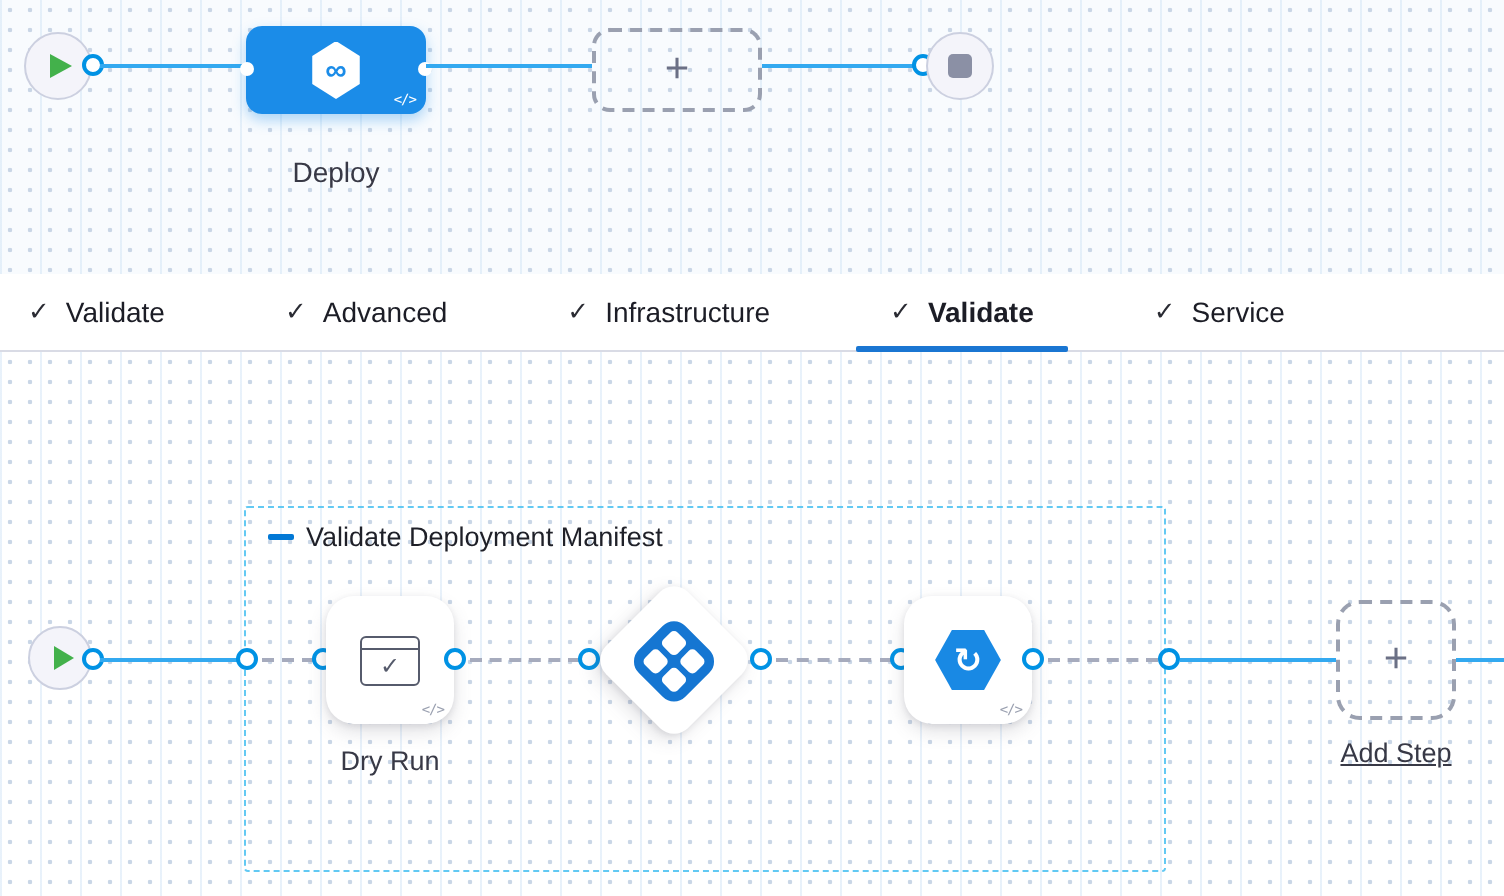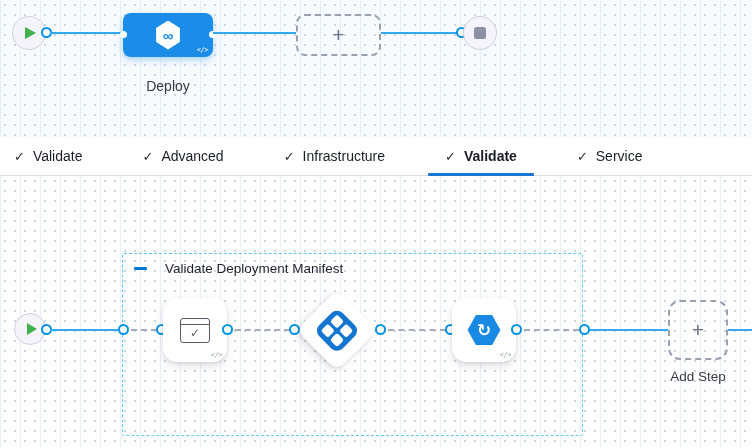--- a/index.html
+++ b/index.html
@@ -83,21 +83,21 @@
     content: ""; position: absolute; left: 0; right: 0; bottom: -1px; height: 3px;
     background: #1a76d2; border-radius: 1px;
   }
 
   
   .group-box {
     position: absolute; left: 122px; top: 77px; width: 461px; height: 183px;
     border: 1px dashed #62c9f3; border-radius: 2px;
   }
   .group-header {
-    position: absolute; left: 11px; top: 7px; display: flex; align-items: center; gap: 18px;
+    position: absolute; left: 11px; top: 7px; display: flex; align-items: center; gap: 6px;
     font-size: 13.5px; color: #1f2028; font-weight: 500; white-space: nowrap;
   }
   .collapse-dash { width: 13px; height: 2.5px; border-radius: 1px; background: #0278d5; }
 
   .step-card {
     position: absolute; width: 64px; height: 64px; border-radius: 14px; background: #fff;
     box-shadow: 0 1px 3px rgba(40,41,61,.10), 0 4px 9px rgba(96,97,112,.18);
     display: flex; align-items: center; justify-content: center;
   }
   .dryrun-icon {
@@ -207,20 +207,21 @@
   <div class="edge-dashed" style="left:131px; top:153px; width:26px;"></div>
   <div class="port-ring" style="left:156px; top:148px;"></div>
 
   <div class="step-card" style="left:163px; top:122px;">
     <div class="dryrun-icon">
       <span class="dryrun-check">✓</span>
     </div>
     <span class="code-glyph" style="color:#9aa0b0;">&lt;/&gt;</span>
   </div>
   <div class="port-ring" style="left:222px; top:148px;"></div>
+  <div class="node-label exec-label" style="left:145px; top:195px; width:100px;">Dry Run</div>
 
   <div class="edge-dashed" style="left:235px; top:153px; width:55px;"></div>
   <div class="port-ring" style="left:289px; top:148px;"></div>
 
   <div class="diamond-card">
     <div class="approve-icon">
       <span></span>
         <span></span>
         <span></span>
         <span></span>
@@ -240,16 +241,16 @@
   <div class="port-ring" style="left:511px; top:148px;"></div>
 
   <div class="edge-dashed" style="left:524px; top:153px; width:55px;"></div>
   <div class="port-ring" style="left:579px; top:148px;"></div>
 
   <div class="edge" style="left:590px; top:153px; width:78px;"></div>
 
   <div class="dashed-box" style="left:668px; top:124px; width:60px; height:60px; border-radius:12px;">
     <span>+</span>
   </div>
-  <div class="node-label exec-label" style="left:648px; top:191px; width:100px;">Add Step</div>
+  <div class="node-label exec-label" style="left:648px; top:191px; width:100px;text-decoration:underline;">Add Step</div>
 
   <div class="edge" style="left:728px; top:153px; width:24px;"></div>
 </div>
 
 </body></html>

